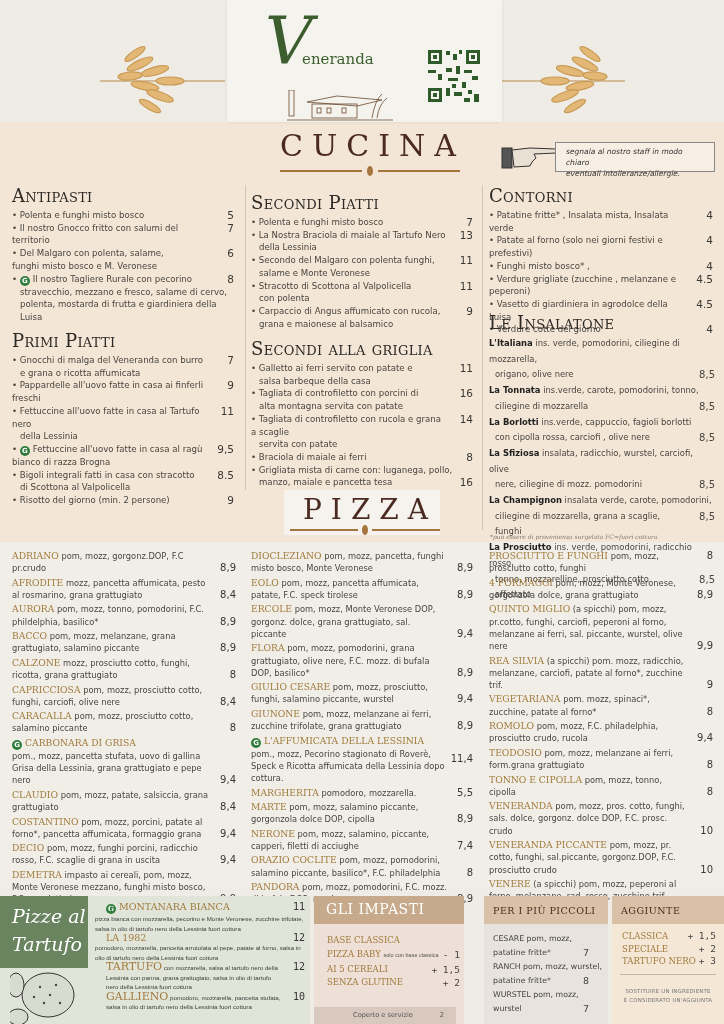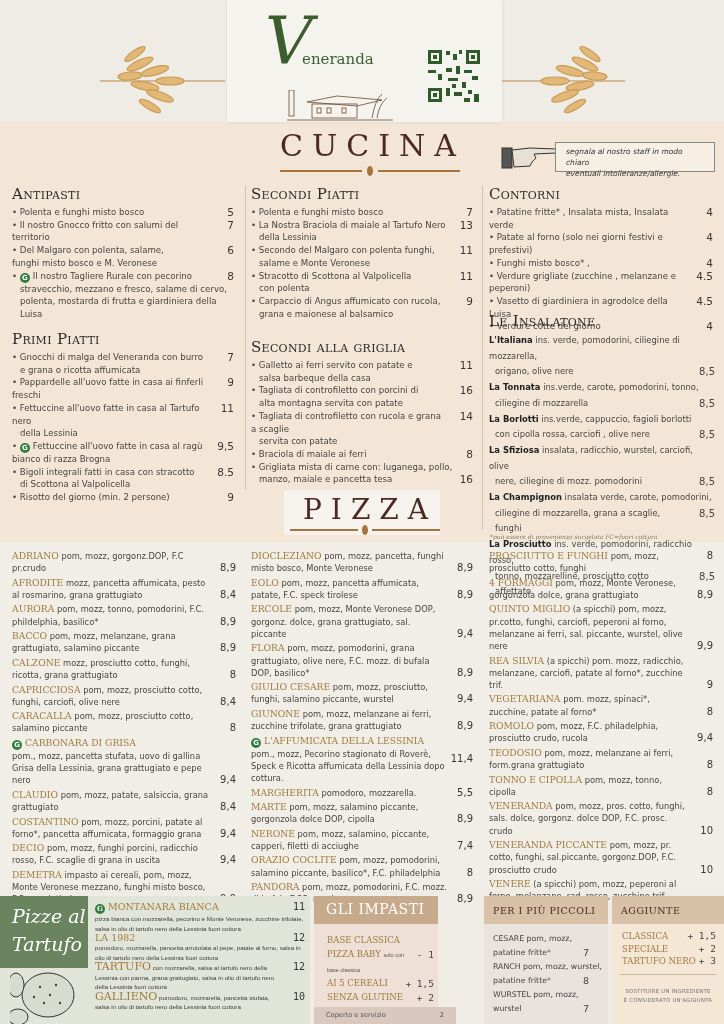--- a/index.html
+++ b/index.html
@@ -29,21 +29,21 @@
   .pizza-title { left: 300px; top: 493px; width: 140px; font-size: 28px; }
   .pizza-title-bg { position: absolute; left: 284px; top: 490px; width: 156px; height: 45px; background: #f6f3ee; }
   .ornament { position: absolute; height: 6px; }
   .ornament .line { position: absolute; top: 2px; height: 2px; background: #a6743d; }
   .ornament .diamond { position: absolute; top: -2px; width: 6px; height: 10px; background: #a6743d; transform: rotate(0deg); border-radius: 50%; }
 
   .note-box { position: absolute; left: 555px; top: 142px; width: 160px; height: 30px; border: 1px solid #888; border-radius: 0; font-size: 7.5px; font-style: italic; padding: 3px 6px 0 10px; line-height: 11px; color: #333; background: #f7efe4; }
   .hand { position: absolute; left: 500px; top: 140px; width: 58px; height: 34px; }
 
   .col { position: absolute; }
-  .cat-title { font-family: "DejaVu Serif", serif; font-variant: small-caps; font-size: 15px; color: #2d2a26; letter-spacing: 0.3px; margin-bottom: 3px; }
+  .cat-title { font-family: "DejaVu Serif", serif; font-variant: small-caps; font-size: 18px; color: #2d2a26; letter-spacing: 0.3px; margin-bottom: 3px; }
   .item { display: flex; font-size: 8.6px; line-height: 12.7px; color: #4a4540; }
   .item .txt { flex: 1; }
   .item .price { width: 24px; text-align: right; font-size: 10.5px; color: #3a3733; }
   .cont { padding-left: 8px; }
   .g-icon { display: inline-block; width: 10px; height: 10px; border-radius: 50%; background: #2f7d3c; color: #fff; font-size: 7px; line-height: 10px; text-align: center; font-weight: bold; vertical-align: -1px; margin-right: 3px; }
 
   .ins-item { font-size: 8.4px; line-height: 15.7px; color: #4a4540; }
   .ins-item .nm { font-weight: bold; color: #222; }
   .ins-item .row2 { display: flex; padding-left: 6px; }
   .ins-item .row2 .t { flex: 1; }
@@ -55,32 +55,32 @@
   .pz .txt { flex: 1; }
   .pz .nm { font-family: "DejaVu Serif", serif; color: #a07a3c; font-size: 9.2px; }
   .pz .price { width: 26px; text-align: right; font-size: 10px; align-self: flex-end; color: #3a3733; }
 
   .vdiv { position: absolute; width: 1px; background: #d3c5b3; }
 
   .tartufo-label { position: absolute; left: 0; top: 896px; width: 88px; height: 72px; background: #6b8460; color: #fff; font-family: "DejaVu Serif", serif; font-style: italic; font-size: 19px; line-height: 28px; padding: 6px 0 0 12px; }
   .tartufo-area { position: absolute; left: 0; top: 896px; width: 310px; height: 128px; background: #e1e5d9; }
   .truffle { position: absolute; }
   .tt-item { font-size: 6.2px; line-height: 9.5px; color: #3b3b3b; font-family: "Liberation Sans", sans-serif; }
-  .tt-item .head { display: flex; }
+  .tt-item .head { display: flex; margin-left: 11px; }
   .tt-item .nm { font-family: "DejaVu Serif", serif; color: #a07a3c; font-size: 9.5px; line-height: 10px; flex: 1; }
   .tt-item .nm.inline { font-size: 11px; }
   .tt-item .price { width: 24px; text-align: right; font-family: "DejaVu Sans Mono", monospace; font-size: 10px; color: #333; }
 
-  .impasti { position: absolute; left: 314px; top: 896px; width: 124px; height: 128px; background: #eee0d6; }
+  .impasti { position: absolute; left: 314px; top: 896px; width: 150px; height: 128px; background: #eee0d6; }
   .impasti-head { height: 28px; background: #c7aa8b; color: #fff; font-family: "DejaVu Serif", serif; font-size: 14px; padding: 5px 0 0 12px; letter-spacing: 0.5px; }
   .imp-row { display: flex; font-family: "DejaVu Serif", serif; font-size: 8.5px; color: #a07a3c; line-height: 13.8px; padding: 0 4px 0 13px; }
   .imp-row .l { flex: 1; }
   .imp-row small { font-family: "Liberation Sans", sans-serif; color: #555; font-size: 5.5px; }
   .imp-row .p { font-family: "DejaVu Sans Mono", monospace; color: #444; font-size: 9.5px; }
-  .coperto { position: absolute; left: 0; bottom: 0; width: 142px; height: 17px; background: #d9c8be; font-size: 6.6px; padding: 4px 12px 0 12px; display: flex; color: #555; }
+  .coperto { position: absolute; left: 0; bottom: 0; width: 142px; height: 17px; background: #d9c8be; font-size: 6.6px; padding: 4px 12px 0 12px; display: flex; color: #555; text-align: center; }
   .coperto .l { flex: 1; }
 
   .piccoli { position: absolute; left: 484px; top: 896px; width: 124px; height: 128px; background: #e8e3dd; }
   .piccoli-head, .aggiunte-head { height: 28px; background: #d8c1a6; font-family: "DejaVu Serif", serif; font-size: 9.5px; color: #4b2a22; padding: 9px 0 8px 9px; letter-spacing: 0.5px; }
   .pc-item { font-size: 7.8px; line-height: 14px; color: #444; padding-left: 9px; }
   .pc-item .r2 { display: flex; width: 96px; }
   .pc-item .r2 .t { flex: 1; }
   .pc-item .r2 .p { font-size: 9.5px; }
   .aggiunte { position: absolute; left: 612px; top: 896px; width: 112px; height: 128px; background: #f4e7d6; }
   .ag-row { display: flex; font-family: "DejaVu Serif", serif; font-size: 8.6px; color: #a07a3c; line-height: 12.5px; padding: 0 8px 0 10px; }
@@ -249,21 +249,21 @@
     </div>
   <div class="item cont">
       <span class="txt">di Scottona al Valpolicella</span>
     </div>
   <div class="item">
       <span class="txt">• Risotto del giorno (min. 2 persone)</span>
       <span class="price">9</span>
     </div>
 </div>
 
-<div class="col" style="left:251px; top:185px; width:222px;">
+<div class="col" style="left:251px; top:192px; width:222px;">
   <div class="cat-title">Secondi Piatti</div>
   <div class="item">
       <span class="txt">• Polenta e funghi misto bosco</span>
       <span class="price">7</span>
     </div>
   <div class="item">
       <span class="txt">• La Nostra Braciola di maiale al Tartufo Nero</span>
       <span class="price">13</span>
     </div>
   <div class="item cont">

